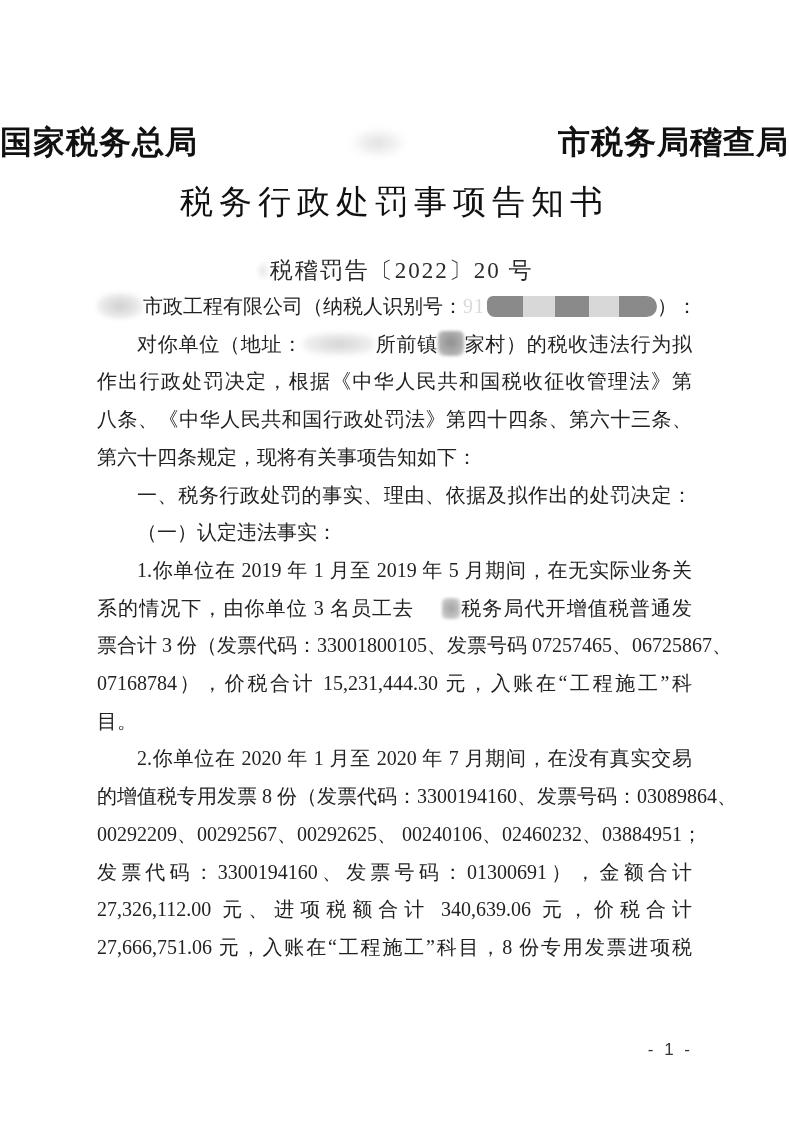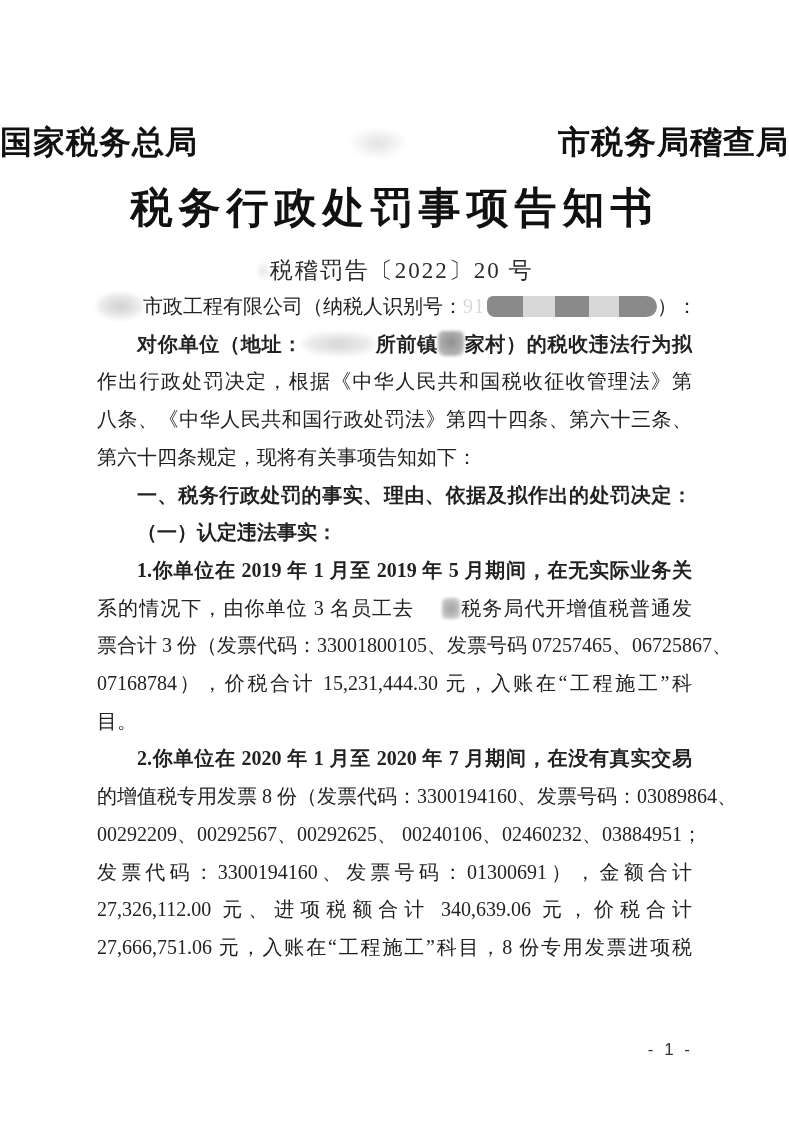--- a/index.html
+++ b/index.html
@@ -14,39 +14,39 @@
   }
   
   .title1 {
     position:absolute; top:121px; left:0; width:100%;
     display:flex; justify-content:space-between; align-items:center;
     font-size:32px; font-weight:700; letter-spacing:1px; color:#111;
   }
   .title2 {
     position:absolute; top:180px; left:0; width:100%;
     text-align:center;
-    font-size:42px; font-weight:700; letter-spacing:6px; color:#111;
+    font-size:33px; font-weight:400; letter-spacing:6px; color:#111;
   }
   .doc-number {
     position:absolute; top:255px; left:0; width:100%;
     text-align:center; font-size:23px; letter-spacing:2px; color:#2a2a2a;
   }
   .doc-ghost {
     display:inline-block; width:14px; height:20px;
     background:radial-gradient(ellipse at center,#e9e9e9 0%,rgba(255,255,255,0) 75%);
     vertical-align:-3px;
   }
   
   .body {
     position:absolute; top:288px; left:97px; width:595px;
     font-size:20px; line-height:37.7px; color:#222;
   }
   .line { white-space:nowrap; }
   .just { text-align:justify; text-align-last:justify; }
-  .indent { padding-left:40px;font-weight:bold; }
+  .indent { padding-left:40px; }
   
   .lead-smudge {
     display:inline-block; width:46px; height:26px; border-radius:45%;
     background:radial-gradient(ellipse at center,#cfcfcf 0%,#ececec 60%,rgba(255,255,255,0) 100%);
     filter:blur(2px); vertical-align:-6px;
   }
   .gap-smudge {
     display:inline-block; width:54px; height:28px; margin:0 2px; border-radius:50%;
     background:radial-gradient(ellipse at center,#e0e0e0 0%,rgba(255,255,255,0) 80%);
     filter:blur(3px); vertical-align:-4px;

